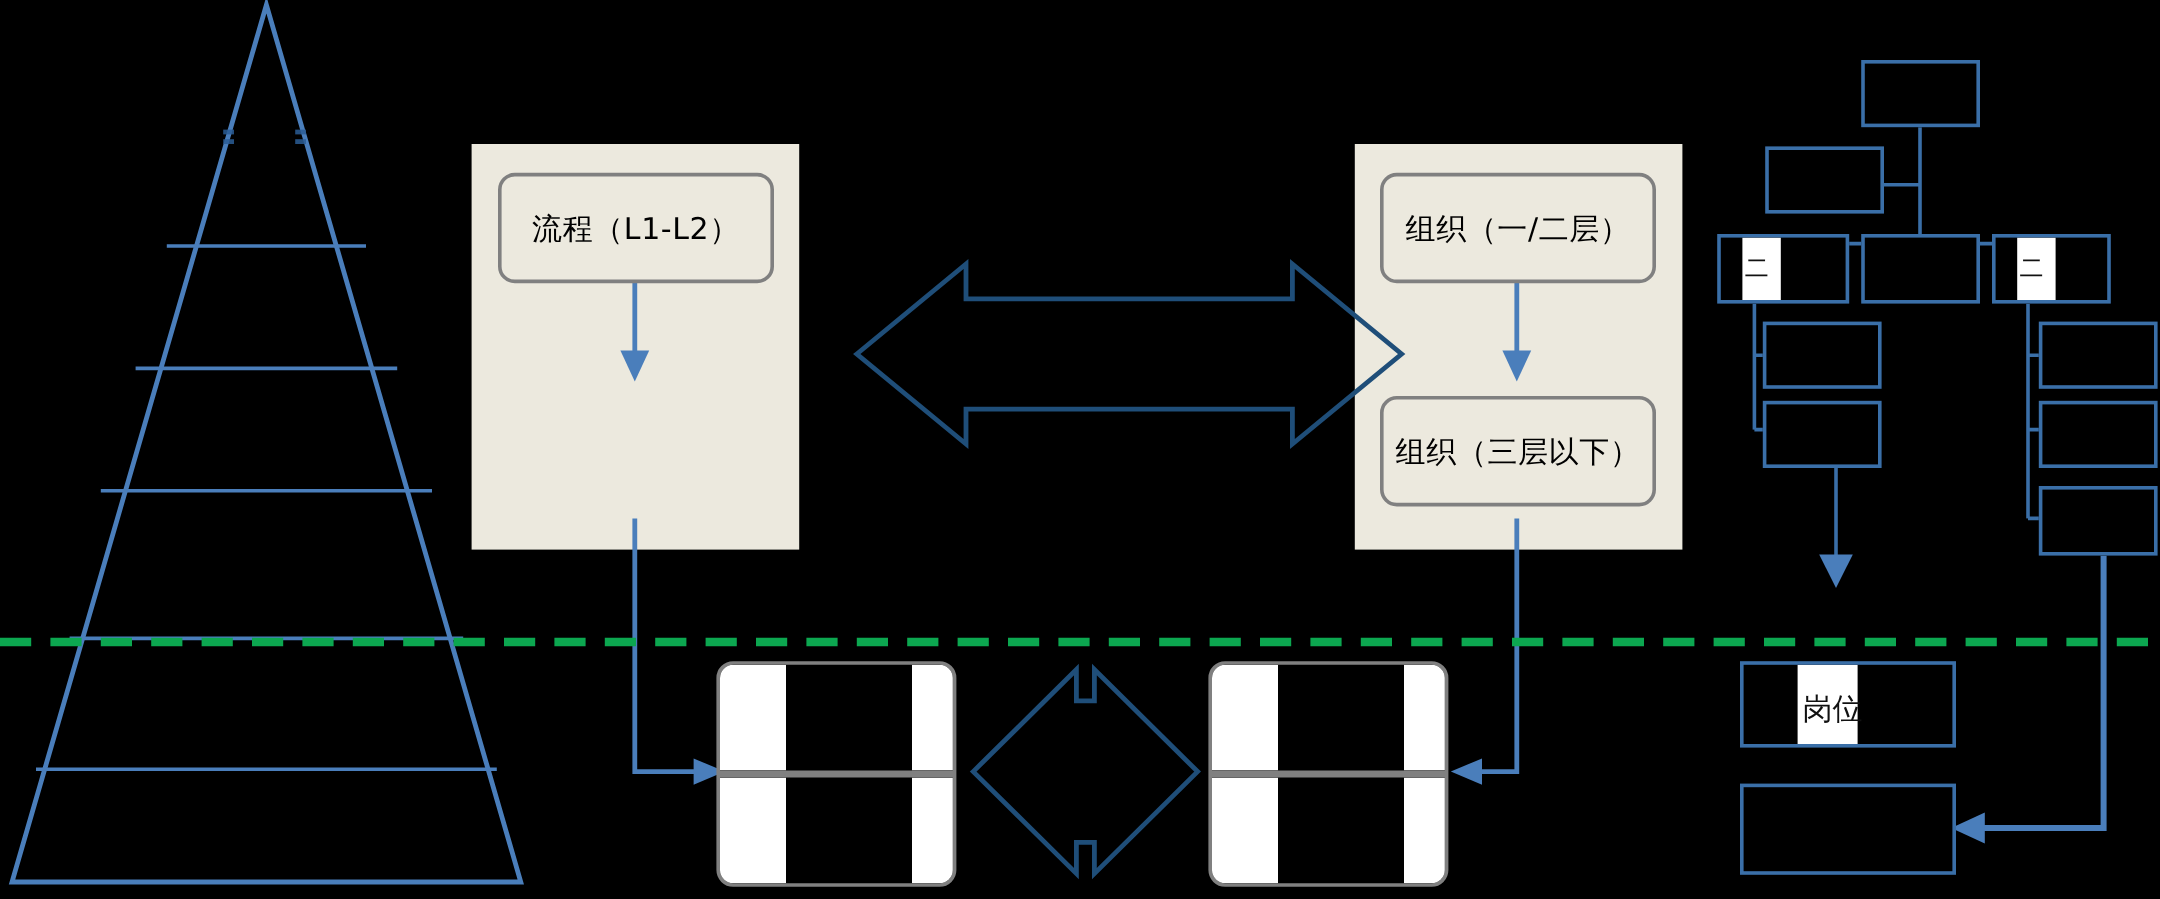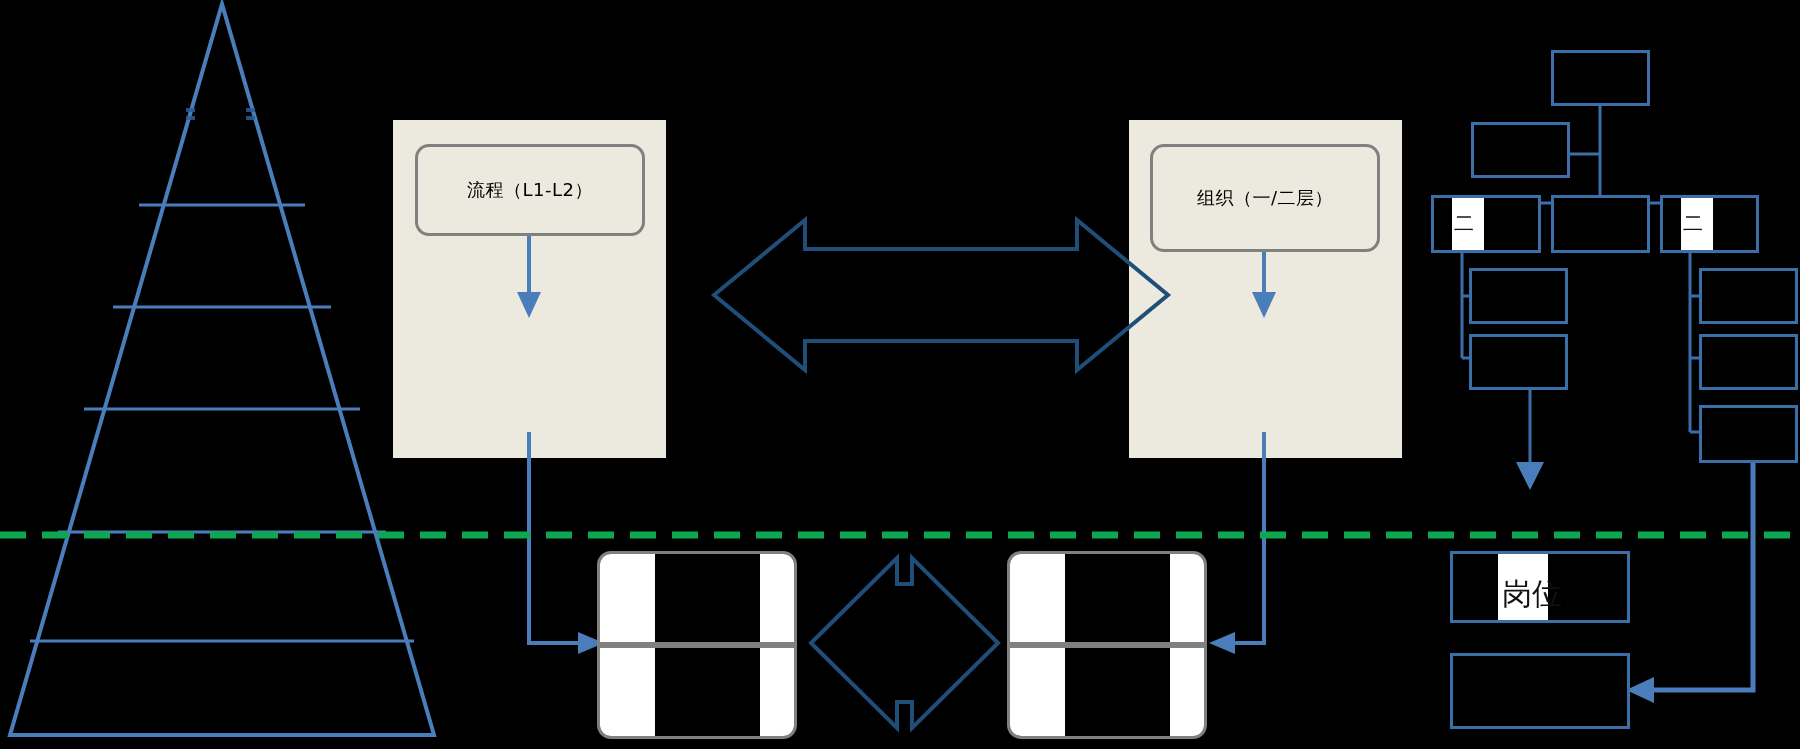--- a/index.html
+++ b/index.html
@@ -8,21 +8,21 @@
   #stage{position:relative;width:1800px;height:749px;background:#000;}
   svg.layer{position:absolute;left:0;top:0;width:1800px;height:749px;overflow:visible;}
 
   
   .panel{position:absolute;background:#ECE9DE;}
 
   
   .rbox{position:absolute;box-sizing:border-box;
         border:3px solid #808080;border-radius:14px;background:#ECE9DE;
         display:flex;align-items:center;justify-content:center;
-        color:#000;font-size:18px;letter-spacing:.5px;white-space:nowrap;}
+        color:#000;font-size:25px;letter-spacing:.5px;white-space:nowrap;}
 
   
   .stack{position:absolute;}
   .stack .cell{position:relative;box-sizing:border-box;
         border:3px solid #808080;background:#000;overflow:hidden;}
   .stack .cell.top{border-radius:14px 14px 0 0;}
   .stack .cell.bot{border-radius:0 0 14px 14px;border-top:3px solid #808080;}
   .band{position:absolute;top:0;bottom:0;background:#fff;}
 
   
@@ -111,21 +111,22 @@
       <path d="M1753 463 L1753 690 L1644 690" stroke="#4A7EBB" stroke-width="5"></path>
     </g>
 
     <polygon points="1530,490 1516,462 1544,462" fill="#4A7EBB"></polygon>
 
     <polygon points="1626,690 1654,677 1654,703" fill="#4A7EBB"></polygon>
   </svg>
 
   <div class="rbox" style="left:415px;top:144px;width:230px;height:92px;">流程（L1-L2）</div>
 
-  <div class="rbox" style="left:1150px;top:144px;width:230px;height:108px;">组织（一/二层）</div>
+  <div class="rbox" style="left:1150px;top:144px;width:230px;height:92px;">组织（一/二层）</div>
+  <div class="rbox" style="left:1150px;top:330px;width:230px;height:92px;">组织（三层以下）</div>
 
   <div class="stack" style="left:597px;top:551px;width:200px;height:188px;">
     <div class="cell top" style="width:200px;height:94px;">
       <span class="band" style="left:0;width:55px;"></span>
       <span class="band" style="left:160px;width:40px;"></span>
     </div>
     <div class="cell bot" style="width:200px;height:94px;">
       <span class="band" style="left:0;width:55px;"></span>
       <span class="band" style="left:160px;width:40px;"></span>
     </div>
@@ -176,20 +177,20 @@
   </div>
   <div class="obox" style="left:1699px;top:334px;width:99px;height:56px;">
     <span class="lbl"></span>
   </div>
   <div class="obox" style="left:1699px;top:405px;width:99px;height:58px;">
     <span class="lbl"></span>
   </div>
 
   <div class="obox" style="left:1450px;top:551px;width:180px;height:72px;">
     <span class="wband" style="left:45px;width:50px;"></span>
-    <span class="lbl" style="position:absolute;left:49px;top:20px;font-size:30px;">岗位</span>
+    <span class="lbl" style="position:absolute;left:49px;top:20px;font-size:25px;">岗位</span>
   </div>
 
   <div class="obox" style="left:1450px;top:653px;width:180px;height:76px;">
     <span class="lbl"></span>
   </div>
 
 </div>
 
 </body></html>

